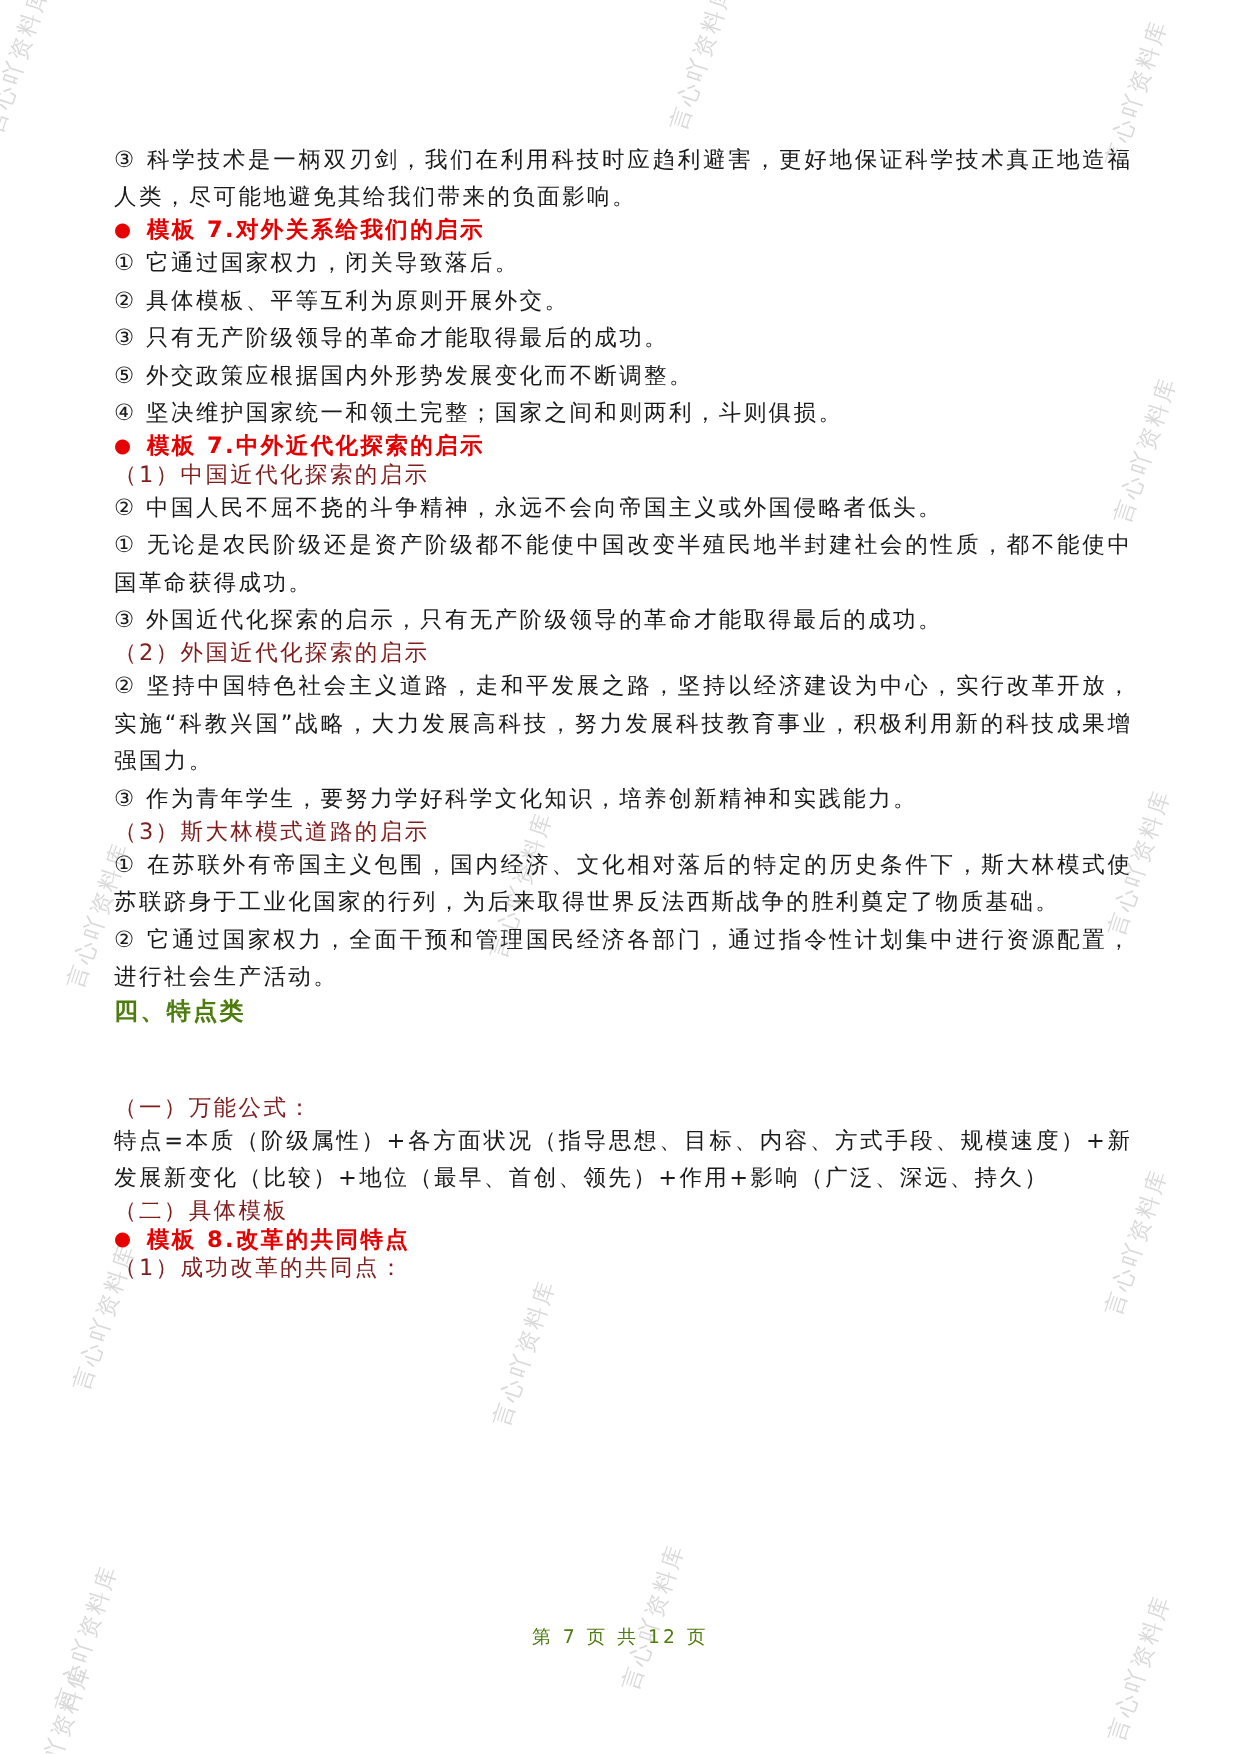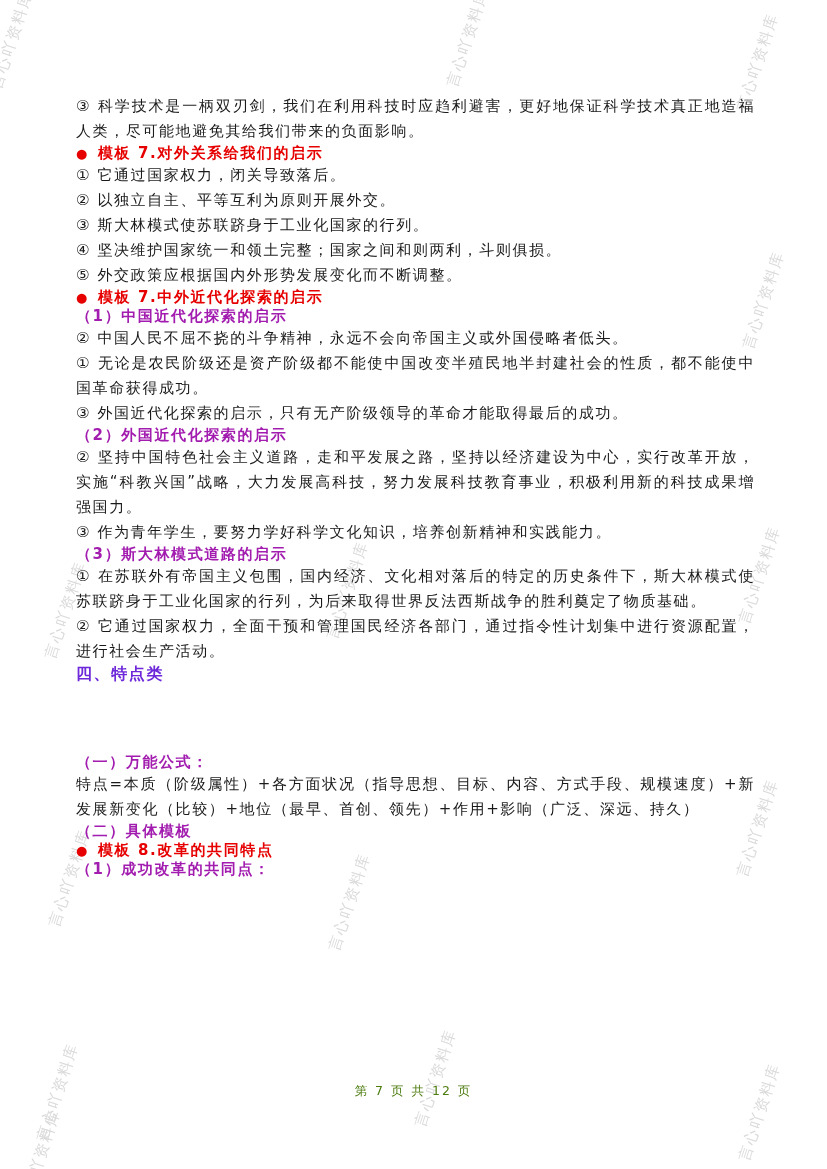--- a/index.html
+++ b/index.html
@@ -44,35 +44,35 @@
     margin:14px 0;
     display:flex;
     align-items:center;
   }
   .bullet{
     font-size:13px;
     margin-right:9px;
     line-height:1;
   }
   .sub-heading{
-    color:#a21caf;
+    color:#7f1d1d;
     font-size:15px;
-    font-weight:bold;
+    font-weight:normal;
     letter-spacing:1.6px;
     margin:15px 0;
   }
   .section-heading{
-    color:#6d28d9;
+    color:#4d7c0f;
     font-size:16px;
     font-weight:bold;
     letter-spacing:1.6px;
     margin:20px 0 14px 0;
   }
   
-  .section-heading + .sub-heading{margin-top:68px;}
+  .section-heading + .sub-heading{margin-top:44px;}
   .footer{
     position:absolute;
     left:0;right:0;
     top:1083px;
     text-align:center;
     color:#4d7c0f;
     font-size:12.5px;
     letter-spacing:2px;
     z-index:2;
   }
@@ -99,24 +99,24 @@
       <span class="watermark" style="left: 40px; top: 1158px;">言心吖资料库</span>
     </div>
 
   <div class="content">
       <p class="body-text">③ 科学技术是一柄双刃剑，我们在利用科技时应趋利避害，更好地保证科学技术真正地造福人类，尽可能地避免其给我们带来的负面影响。</p>
       <p class="tpl-heading">
         <span class="bullet">●</span>
         <span>模板 7.对外关系给我们的启示</span>
       </p>
       <p class="body-text">① 它通过国家权力，闭关导致落后。</p>
-      <p class="body-text">② 以独立自主、平等互利为原则开展外交。</p>
-      <p class="body-text">③ 斯大林模式使苏联跻身于工业化国家的行列。</p>
+      <p class="body-text">② 具体模板、平等互利为原则开展外交。</p>
+      <p class="body-text">③ 只有无产阶级领导的革命才能取得最后的成功。</p>
+      <p class="body-text">⑤ 外交政策应根据国内外形势发展变化而不断调整。</p>
       <p class="body-text">④ 坚决维护国家统一和领土完整；国家之间和则两利，斗则俱损。</p>
-      <p class="body-text">⑤ 外交政策应根据国内外形势发展变化而不断调整。</p>
       <p class="tpl-heading">
         <span class="bullet">●</span>
         <span>模板 7.中外近代化探索的启示</span>
       </p>
       <p class="sub-heading">（1）中国近代化探索的启示</p>
       <p class="body-text">② 中国人民不屈不挠的斗争精神，永远不会向帝国主义或外国侵略者低头。</p>
       <p class="body-text">① 无论是农民阶级还是资产阶级都不能使中国改变半殖民地半封建社会的性质，都不能使中国革命获得成功。</p>
       <p class="body-text">③ 外国近代化探索的启示，只有无产阶级领导的革命才能取得最后的成功。</p>
       <p class="sub-heading">（2）外国近代化探索的启示</p>
       <p class="body-text">② 坚持中国特色社会主义道路，走和平发展之路，坚持以经济建设为中心，实行改革开放，实施“科教兴国”战略，大力发展高科技，努力发展科技教育事业，积极利用新的科技成果增强国力。</p>

